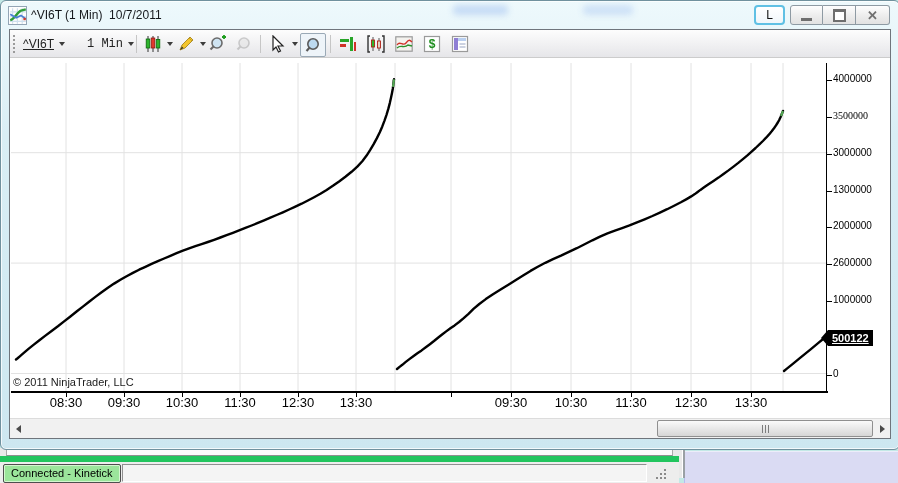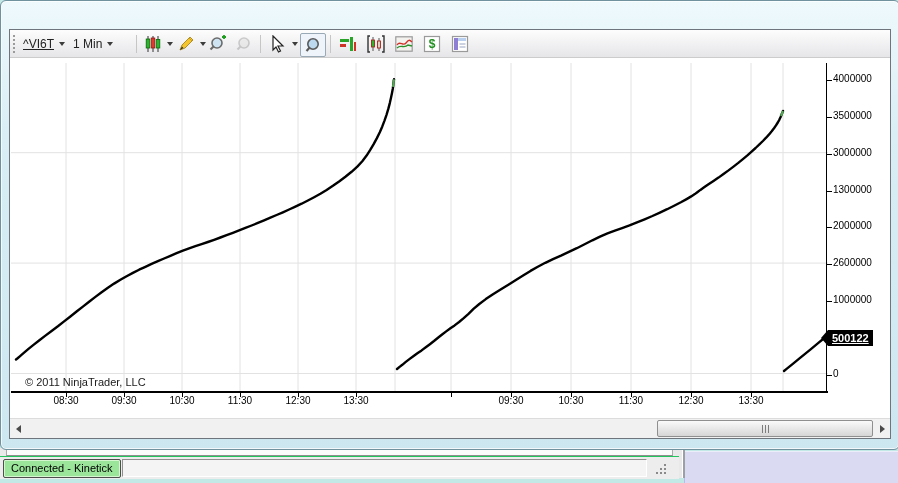--- a/index.html
+++ b/index.html
@@ -6,21 +6,21 @@
   #stage{position:relative;width:898px;height:483px;overflow:hidden;
          font-family:"Liberation Sans",sans-serif;background:#c3e9e6;}
   
   .lavender-win{position:absolute;left:684px;top:451px;width:214px;height:32px;
     background:#dadbf3;border-top:1px solid #ecedfa;border-left:1px solid #b9baf0;}
   .cc-win{position:absolute;left:0;top:448px;width:683px;height:30px;background:#e9e9e9;
     border-right:2px solid #9aa0a4;box-shadow:inset -1px 0 0 #ffffff;}
   .cc-topstrip{position:absolute;left:6px;top:0px;right:10px;height:6px;background:#fbfbfb;
     border:1px solid #aaaaaa;border-bottom-color:#8f8f8f;}
   .cc-status{position:absolute;left:0;top:8px;right:4px;height:22px;background:#ededed;
-    border-top:1px solid #22c55e;}
+    border-top:6px solid #22c55e;}
   .conn-badge{position:absolute;left:3px;top:2px;height:17px;padding:0 7px;line-height:17px;
     background:#9be59b;border:1px solid #4e4e4e;border-radius:2px;
     box-shadow:inset 0 0 0 1px #d4f7d0;font-size:11px;color:#000;white-space:nowrap;}
   .cc-field{position:absolute;left:122px;top:2px;right:32px;height:16px;background:#f4f4f4;
     border-top:1px solid #8f8f8f;border-left:1px solid #8f8f8f;
     border-bottom:1px solid #ffffff;border-right:1px solid #ffffff;}
   .cc-grip{position:absolute;right:12px;top:6px;width:12px;height:12px;
     background:radial-gradient(circle 1px at 2px 10px,#8a8a8a 99%,transparent),
                radial-gradient(circle 1px at 6px 10px,#8a8a8a 99%,transparent),
                radial-gradient(circle 1px at 10px 10px,#8a8a8a 99%,transparent),
@@ -61,23 +61,23 @@
     border-top:4px solid #3c3c3c;margin-left:2px;}
   .icon18{width:18px;height:18px;display:block;}
   .active-btn{border:1px solid #9aa9b6;background:#eef4f9;}
   .disabled{opacity:.40;filter:grayscale(.8);}
   
   .plot-svg{position:absolute;left:1px;top:33px;}
   .y-axis-line{position:absolute;left:816px;top:33px;width:1px;height:329px;background:#000;}
   .x-axis-line{position:absolute;left:1px;top:361px;width:817px;height:2px;background:#000;}
   .ylabel{position:absolute;left:823px;font-size:10px;color:#000;}
   .ytickmark{position:absolute;left:817px;width:5px;height:1px;background:#000;}
-  .xlabel{position:absolute;top:365px;font-size:10px;color:#000;transform:translateX(-50%);}
+  .xlabel{position:absolute;top:365px;font-size:13px;color:#000;transform:translateX(-50%);}
   .xtickmark{position:absolute;top:363px;width:1px;height:4px;background:#000;}
-  .copyright{position:absolute;left:15px;top:346px;font-size:11px;color:#1a1a1a;text-align:center;}
+  .copyright{position:absolute;left:3px;top:346px;font-size:11px;color:#1a1a1a;text-align:center;}
   .price-marker{position:absolute;left:818px;height:16px;padding:0 4px;background:#000;color:#fff;
     font-size:11px;font-weight:bold;line-height:16px;}
   .price-marker:before{content:"";position:absolute;left:-7px;top:0;width:0;height:0;
     border-top:8px solid transparent;border-bottom:8px solid transparent;border-right:7px solid #000;}
   
   .hscroll{position:absolute;left:0;top:388px;width:880px;height:20px;background:#f1f1f1;
     border-top:1px solid #dcdcdc;}
   .scroll-btn{position:absolute;top:0;width:16px;height:20px;display:flex;align-items:center;
     justify-content:center;background:#f1f1f1;}
   .arrow-l{width:0;height:0;border-top:4px solid transparent;border-bottom:4px solid transparent;
@@ -98,30 +98,53 @@
   <div class="cc-win">
     <div class="cc-topstrip"></div>
     <div class="cc-status">
       <div class="conn-badge">Connected - Kinetick</div>
       <div class="cc-field"></div>
       <div class="cc-grip"></div>
     </div>
   </div>
 
   <div class="window">
+    <div class="titlebar">
+      <div class="smudge" style="left:452px;top:4px;width:55px;height:10px;"></div>
+      <div class="smudge" style="left:582px;top:4px;width:50px;height:10px;opacity:.8"></div>
+      <div class="app-icon">
+        <svg class="icon18" width="15" height="15" viewBox="0 0 15 15">
+          <path d="M3 1v13M7 1v13M11 1v13M1 4h13M1 8h13M1 12h13" stroke="#cfe0ee" stroke-width="1" fill="none"></path>
+          <path d="M1 11 C5 10,7 4,10 3 L14 2" stroke="#2f9e3a" stroke-width="2" fill="none"></path>
+          <path d="M1 6 L6 9 L10 7 L14 10" stroke="#4a7fd4" stroke-width="1.4" fill="none"></path>
+          <rect x="12" y="9" width="2" height="2" fill="#d23a2e"></rect>
+        </svg>
+      </div>
+      <div class="title-text">^VI6T (1 Min)  10/7/2011</div>
+      <div class="tb-btn link-btn">L</div>
+      <div class="tb-btn min-btn">
+          <span class="glyph-min"></span>
+        </div>
+      <div class="tb-btn max-btn">
+          <span class="glyph-max"></span>
+        </div>
+      <div class="tb-btn close-btn">
+          <span>✕</span>
+        </div>
+    </div>
 
     <div class="win-content">
 
       <div class="toolbar">
         <div class="grip"></div>
         <div class="tbar-item" style="left:10px;text-decoration:underline;">
           <span>^VI6T</span>
           <span class="drop-arrow"></span>
         </div>
-        <div class="tbar-item" style="left:60px;">
+        <div class="tbar-item" style="left:74px;font-family:Liberation Mono, monospace;">
           <span>1 Min</span>
           <span class="drop-arrow"></span>
         </div>
         <div class="tbar-sep" style="left:126px;"></div>
 
         <div class="tbar-item" style="left:131px;">
           <svg class="icon18" viewBox="0 0 18 18">
             <path d="M4 1v16M9 1v16M14 1v16" stroke="#333" stroke-width="1"></path>
             <rect x="2.2" y="4" width="3.6" height="9" fill="#2db52d" stroke="#0a650a" stroke-width=".8"></rect>
             <rect x="7.2" y="3" width="3.6" height="10" fill="#e03a2e" stroke="#8f1710" stroke-width=".8"></rect>
@@ -229,21 +252,21 @@
           <line x1="382" y1="23.828000000000003" x2="383" y2="16.32080000000002" stroke="#55a855" stroke-width="2.2"></line>
           <polyline points="386.0,306.0 386.9,305.3 388.6,303.9 391.3,301.8 394.8,298.9 398.4,296.1 402.3,293.2 406.4,290.3 410.6,287.4 414.8,284.3 418.9,281.2 423.0,278.0 427.0,274.7 431.1,271.5 435.2,268.4 439.4,265.3 443.6,262.4 448.1,259.0 452.7,255.1 457.5,250.8 462.5,245.9 468.3,241.0 474.8,236.1 482.0,231.2 490.0,226.2 497.8,221.4 505.3,216.7 512.5,212.2 519.5,207.9 526.8,203.7 534.3,199.8 542.0,196.1 550.0,192.6 557.9,188.9 565.8,185.2 573.6,181.3 581.4,177.3 589.0,173.7 596.5,170.4 603.9,167.6 611.1,165.1 618.5,162.4 626.0,159.4 633.6,156.3 641.4,153.0 648.9,149.6 656.1,146.2 663.1,142.7 669.9,139.3 675.6,136.1 680.2,133.4 683.8,131.1 686.3,129.2 689.4,126.9 693.1,124.3 697.5,121.3 702.5,118.0 707.5,114.6 712.5,111.0 717.5,107.4 722.5,103.6 727.3,99.9 731.9,96.1 736.4,92.4 740.6,88.6 744.6,85.0 748.4,81.4 751.9,78.0 755.1,74.7 758.1,71.4 760.7,68.3 763.0,65.3 765.0,62.4 766.8,59.5 768.3,56.8 769.5,54.2 770.5,51.7 771.3,49.8 771.8,48.6 772.0,48.0" fill="none" stroke="#000" stroke-width="2.4" stroke-linejoin="round" stroke-linecap="round"></polyline>
           <line x1="770" y1="52.97360000000003" x2="772" y2="47.968800000000044" stroke="#55a855" stroke-width="2.2"></line>
           <polyline points="773.0,308.0 775.6,305.9 780.9,301.6 788.8,295.1 799.3,286.6 807.1,280.1 812.4,275.8 815.0,273.7" fill="none" stroke="#000" stroke-width="2.4" stroke-linejoin="round" stroke-linecap="round"></polyline>
         </svg>
       <div class="y-axis-line"></div>
       <div class="x-axis-line"></div>
       <div id="ylabels">
           <div class="ylabel" style="top: 43.1px;">4000000</div>
           <div class="ytickmark" style="top: 50.1px;"></div>
-          <div class="ylabel" style="top: 79.9px;">3500000</div>
+          <div class="ylabel" style="top: 79.9px; font-family: Liberation Serif, serif;">3500000</div>
           <div class="ytickmark" style="top: 86.9px;"></div>
           <div class="ylabel" style="top: 116.7px;">3000000</div>
           <div class="ytickmark" style="top: 123.7px;"></div>
           <div class="ylabel" style="top: 153.5px;">1300000</div>
           <div class="ytickmark" style="top: 160.5px;"></div>
           <div class="ylabel" style="top: 190.3px;">2000000</div>
           <div class="ytickmark" style="top: 197.3px;"></div>
           <div class="ylabel" style="top: 227.1px;">2600000</div>
           <div class="ytickmark" style="top: 234.1px;"></div>
           <div class="ylabel" style="top: 263.9px;">1000000</div>

